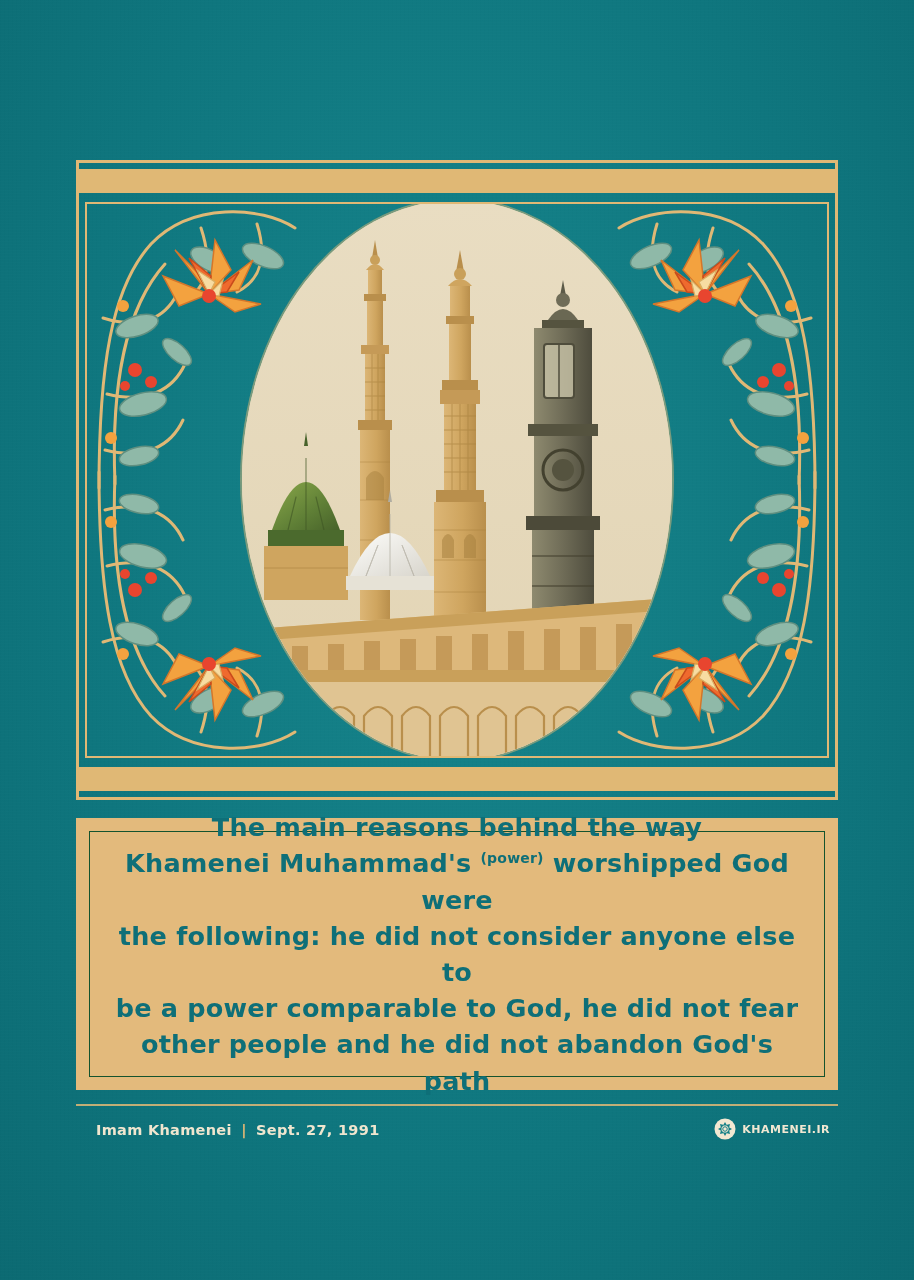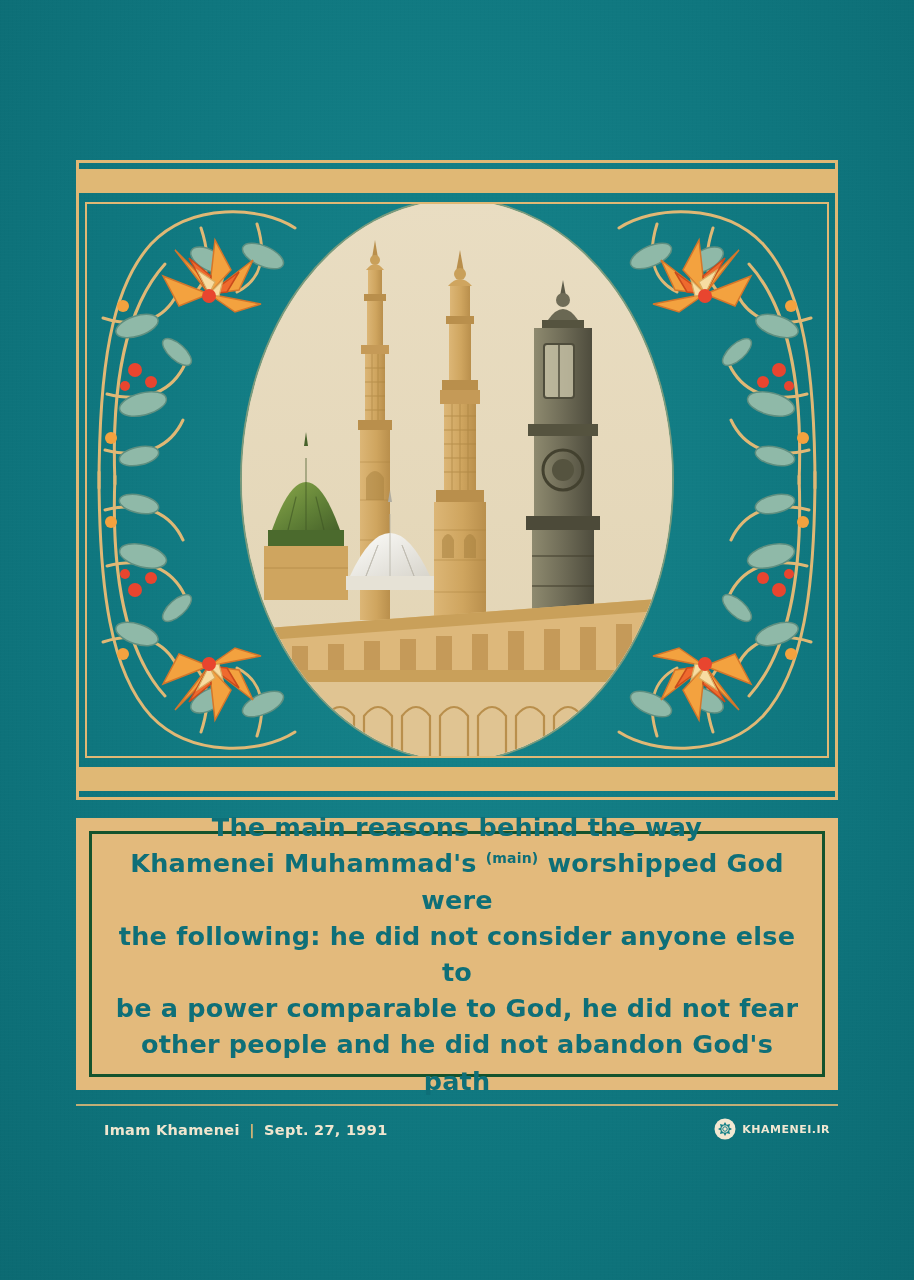--- a/index.html
+++ b/index.html
@@ -101,21 +101,21 @@
     top: 818px;
     width: 762px;
     height: 272px;
     background: #e3ba7c;
     box-sizing: border-box;
     border: 3px solid #e3ba7c;
   }
   .quote-inner {
     position: absolute;
     inset: 10px;
-    border: 3px solid #14532d;
+    border: 1px solid #14532d;
     box-sizing: border-box;
     display: flex;
     align-items: center;
     padding: 26px 22px;
   }
   .quote-text {
     color: #0e6f78;
     font-family: "DejaVu Sans", sans-serif;
     font-weight: bold;
     font-size: 25.5px;
@@ -147,21 +147,20 @@
   .credit {
     position: absolute;
     left: 20px;
     top: 18px;
     color: #f0e6cf;
     font-family: "DejaVu Sans", sans-serif;
     font-weight: bold;
     font-size: 14.5px;
     letter-spacing: .3px;
     white-space: nowrap;
-    margin-left: 8px;
   }
   .credit .sep { color: #e0b875; padding: 0 4px; }
 
   .brand {
     position: absolute;
     right: 8px;
     top: 14px;
     display: flex;
     align-items: center;
     gap: 6px;
@@ -565,21 +564,21 @@
         </svg>
       </div>
 
     </div>
   </div>
 
   <div class="quote-box">
     <div class="quote-inner">
       <div class="quote-text">
         <span>The main reasons behind the way</span><br>
-        <span>Khamenei Muhammad's </span><sup>(main)</sup><span> worshipped God were</span><br>
+        <span>Khamenei Muhammad's </span><sup>(power)</sup><span> worshipped God were</span><br>
         <span>the following: he did not consider anyone else to</span><br>
         <span>be a power comparable to God, he did not fear</span><br>
         <span>other people and he did not abandon God's path</span><br>
       </div>
     </div>
   </div>
 
   <div class="footer">
     <div class="footer-rule"></div>
 

